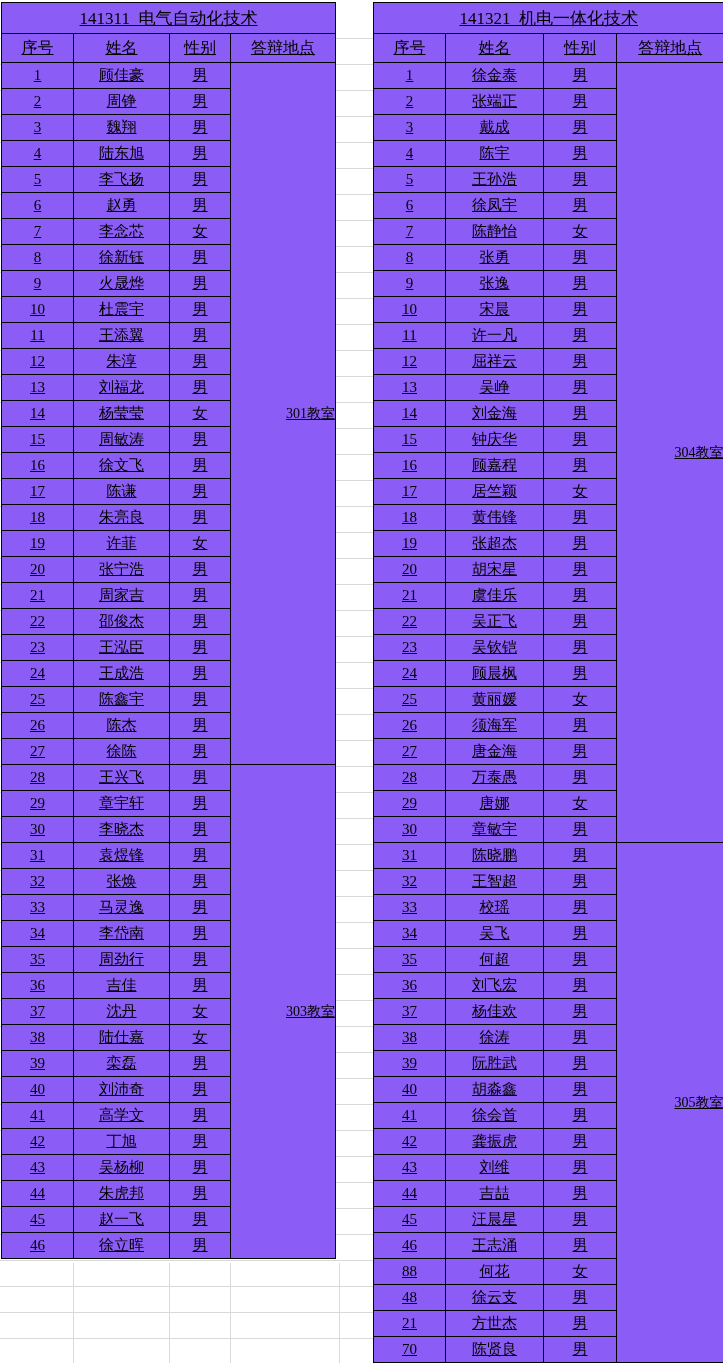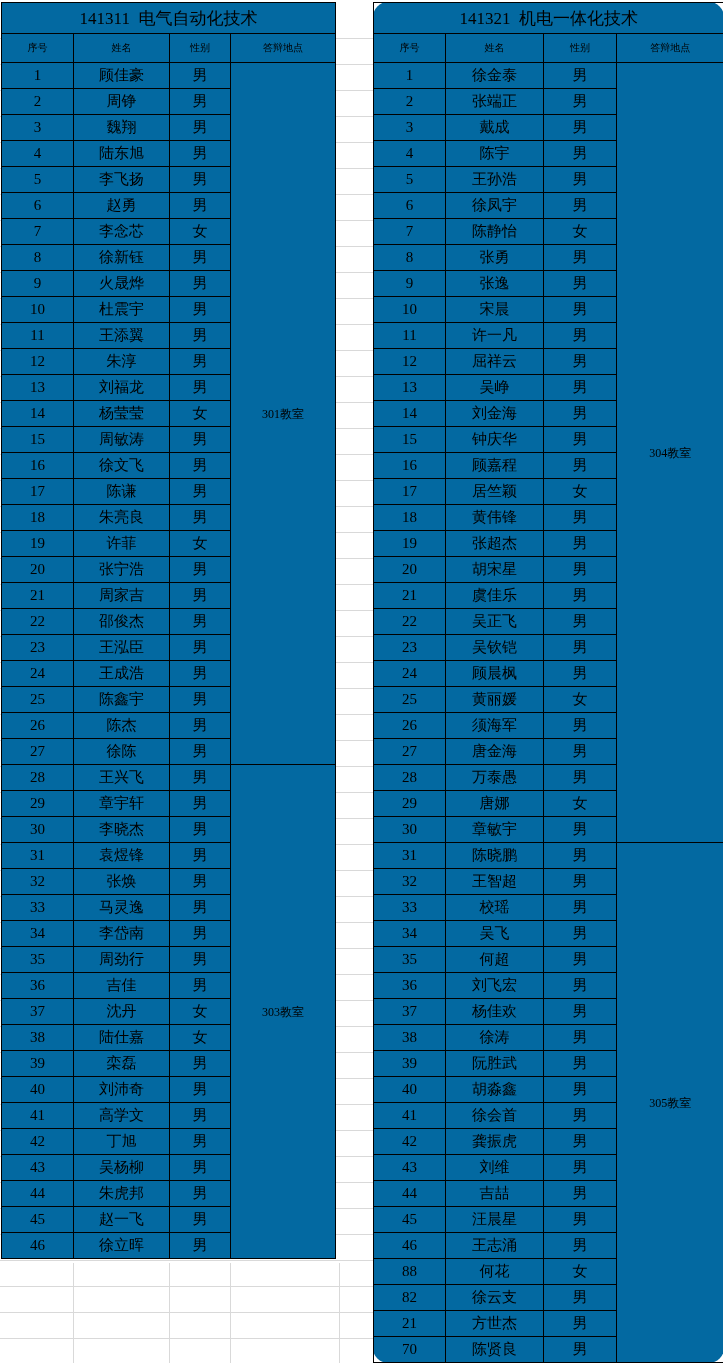--- a/index.html
+++ b/index.html
@@ -6,33 +6,33 @@
   .sheet{
     position:relative;width:723px;height:1363px;background:#ffffff;overflow:hidden;
     font-family:"Liberation Serif","DejaVu Serif",serif;color:#000000;
   }
   
   .grid-bg{
     position:absolute;left:0;top:13px;width:723px;height:1350px;
     background:repeating-linear-gradient(to bottom,transparent 0,transparent 25px,#d9d9d9 25px,#d9d9d9 26px);
   }
   .vline{position:absolute;width:1px;background:#d9d9d9;top:1263px;height:100px;}
-  table{border-collapse:collapse;table-layout:fixed;position:absolute;background:#0369a1;}
+  table{border-collapse:collapse;table-layout:fixed;position:absolute;background:#8b5cf6;text-decoration:underline;}
   #table-left{left:1px;top:2px;width:334px;}
-  #table-right{left:373px;top:2px;width:350px;border-radius:15px;}
+  #table-right{left:373px;top:2px;width:350px;}
   th,td{
     border:1px solid #000;padding:0;margin:0;text-align:center;vertical-align:middle;
     font-weight:normal;font-size:15px;line-height:1;overflow:hidden;white-space:nowrap;
   }
   tbody tr{height:26px;}
   tr.title-row{height:31px;}
   tr.cols-row{height:29px;}
   .title-cell{font-size:17px;white-space:pre;}
-  .cols-row th{font-size:10px;}
-  .loc{font-size:12px;}
+  .cols-row th{font-size:16px;}
+  .loc{font-size:14px;text-align:right;}
   #table-right .c3,#table-right .title-cell{border-right:none;}
 </style>
 </head>
 <body>
 
 <div class="sheet">
 
   <div class="grid-bg"></div>
   <div class="vline" style="left:73px"></div>
   <div class="vline" style="left:169px"></div>
@@ -543,21 +543,21 @@
           <td class="c0">46</td>
           <td class="c1">王志涌</td>
           <td class="c2">男</td>
         </tr>
         <tr>
           <td class="c0">88</td>
           <td class="c1">何花</td>
           <td class="c2">女</td>
         </tr>
         <tr>
-          <td class="c0">82</td>
+          <td class="c0">48</td>
           <td class="c1">徐云支</td>
           <td class="c2">男</td>
         </tr>
         <tr>
           <td class="c0">21</td>
           <td class="c1">方世杰</td>
           <td class="c2">男</td>
         </tr>
         <tr>
           <td class="c0">70</td>

